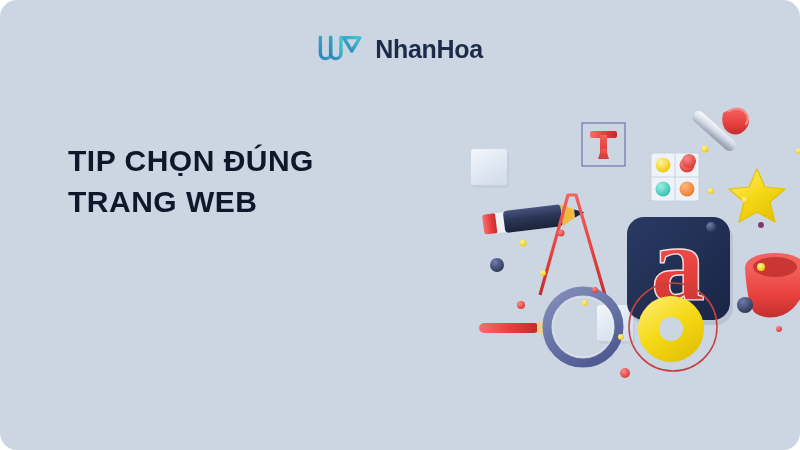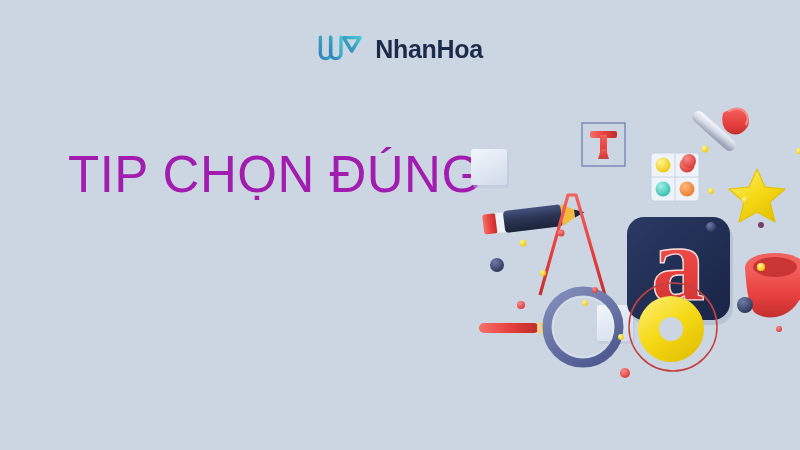--- a/index.html
+++ b/index.html
@@ -12,20 +12,21 @@
     overflow: hidden;
     font-family: "Liberation Sans", sans-serif;
   }
 
   #banner {
     position: relative;
     width: 800px;
     height: 450px;
     background: #ccd6e2;
     overflow: hidden;
+    border-radius: 17px;
   }
 
   
   #brand {
     position: absolute;
     top: 33px;
     left: 0;
     width: 800px;
     display: flex;
     align-items: center;
@@ -47,23 +48,23 @@
   }
 
   
   #headline {
     position: absolute;
     left: 68px;
     top: 140px;
     width: 420px;
   }
   .headline-line {
-    font-size: 51px;
-    font-weight: normal;
-    color: #a21caf;
+    font-size: 30px;
+    font-weight: bold;
+    color: #0f172a;
     letter-spacing: 0.5px;
     line-height: 1.38;
     white-space: nowrap;
   }
 
   
   #illustration {
     position: absolute;
     left: 455px;
     top: 105px;
@@ -96,20 +97,21 @@
           <path d="M13.6 4.2 L13.6 20.4 A5.2 5.2 0 0 0 24.0 20.4 L24.0 4.2"></path>
         </g>
         <path d="M26.6 4.6 L43.0 4.6 L34.8 18.0 Z" fill="none" stroke="url(#lgLogo)" stroke-width="3.4" stroke-linecap="round" stroke-linejoin="round"></path>
       </svg>
     </span>
     <span id="brand-name">NhanHoa</span>
   </div>
 
   <div id="headline">
     <div class="headline-line">TIP CHỌN ĐÚNG</div>
+    <div class="headline-line">TRANG WEB</div>
   </div>
 
   <div id="illustration">
     <svg viewBox="0 0 345 275" xmlns="http://www.w3.org/2000/svg" aria-hidden="true">
       <defs>
         <linearGradient id="gRed" x1="0" y1="0" x2="0" y2="1">
           <stop offset="0%" stop-color="#f2615e"></stop>
           <stop offset="55%" stop-color="#e8413f"></stop>
           <stop offset="100%" stop-color="#c22f2d"></stop>
         </linearGradient>

